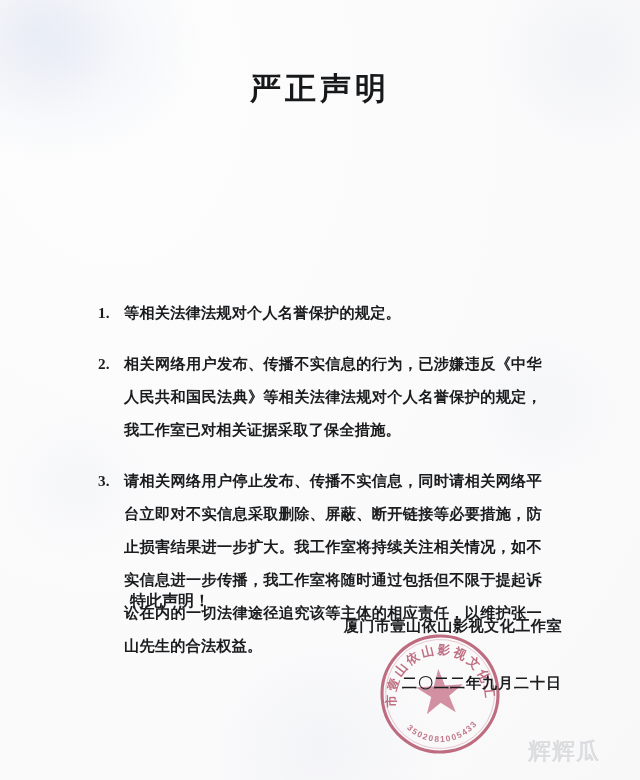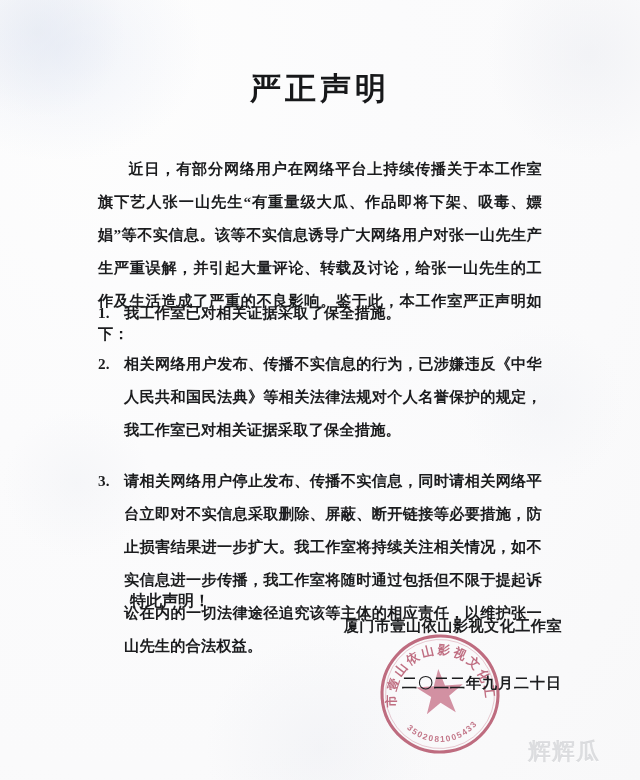--- a/index.html
+++ b/index.html
@@ -194,29 +194,26 @@
 <body>
 
 <div id="page">
 
   <div id="scan-tint"></div>
 
   <div id="doc-body">
 
     <div class="doc-title">严正声明</div>
 
-    <div class="body-block">
-      <p class="para">近日，有部分网络用户在网络平台上持续传播关于本工作室旗下艺人张一山先生“有重量级大瓜、作品即将下架、吸毒、嫖娼”等不实信息。该等不实信息诱导广大网络用户对张一山先生产生严重误解，并引起大量评论、转载及讨论，给张一山先生的工作及生活造成了严重的不良影响。鉴于此，本工作室严正声明如下：</p>
-    </div>
 
     <ol class="numbered-list">
 
       <li class="numbered-item">
         <span class="marker">1.</span>
-        <span class="item-text">我工作室已对相关证据采取了保全措施。</span>
+        <span class="item-text">等相关法律法规对个人名誉保护的规定。</span>
       </li>
 
       <li class="numbered-item">
         <span class="marker">2.</span>
         <span class="item-text">相关网络用户发布、传播不实信息的行为，已涉嫌违反《中华人民共和国民法典》等相关法律法规对个人名誉保护的规定，我工作室已对相关证据采取了保全措施。</span>
       </li>
 
       <li class="numbered-item">
         <span class="marker">3.</span>
         <span class="item-text">请相关网络用户停止发布、传播不实信息，同时请相关网络平台立即对不实信息采取删除、屏蔽、断开链接等必要措施，防止损害结果进一步扩大。我工作室将持续关注相关情况，如不实信息进一步传播，我工作室将随时通过包括但不限于提起诉讼在内的一切法律途径追究该等主体的相应责任，以维护张一山先生的合法权益。</span>

